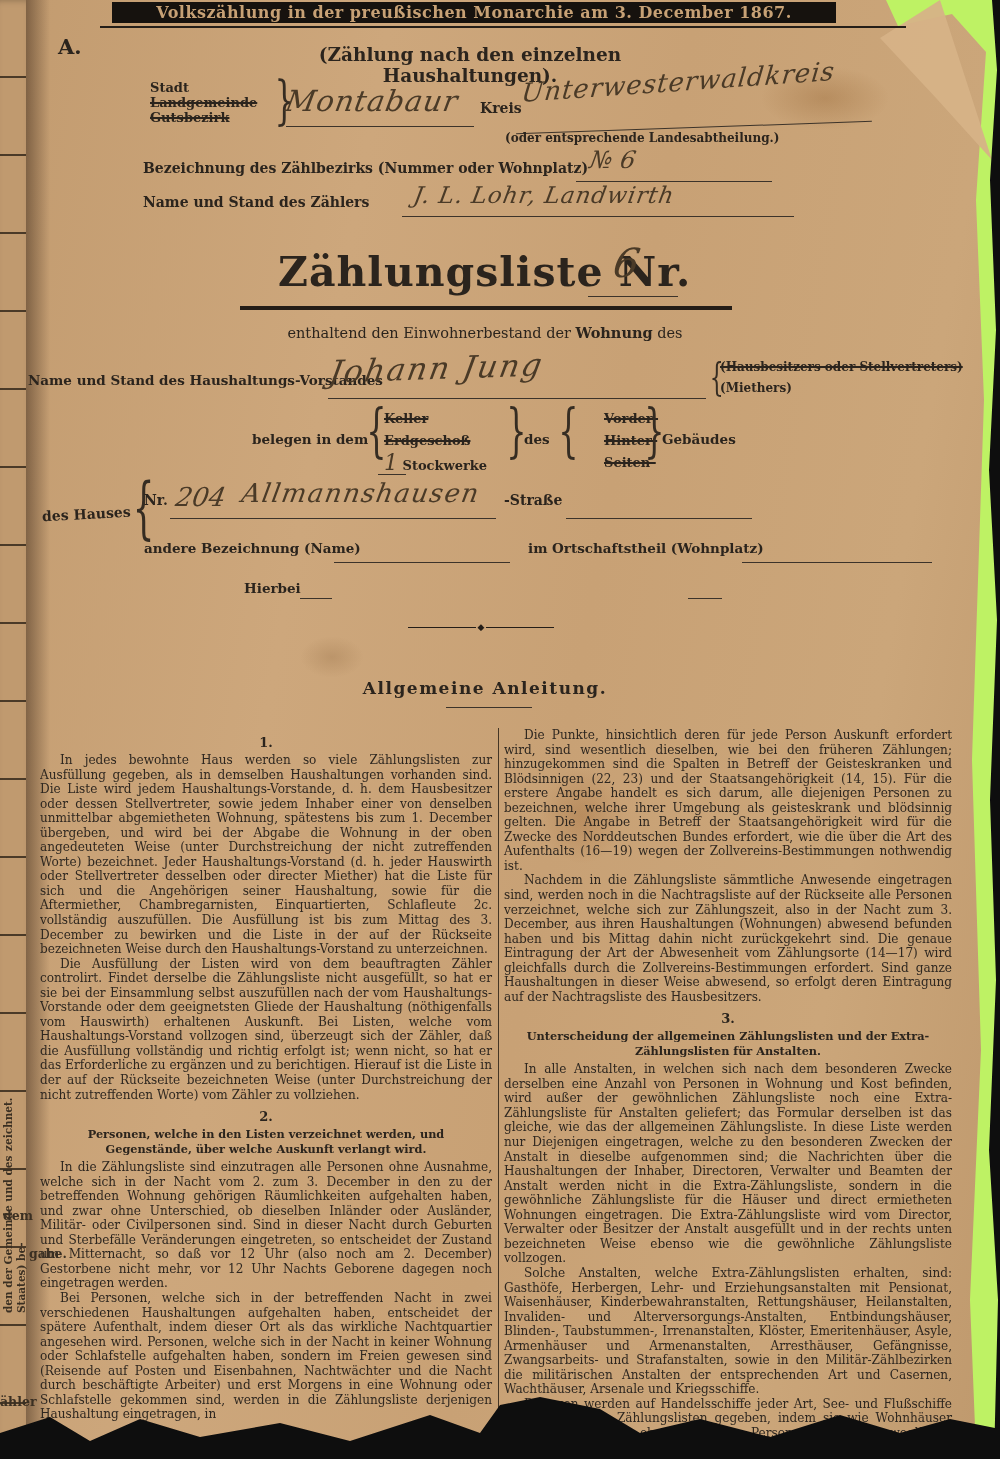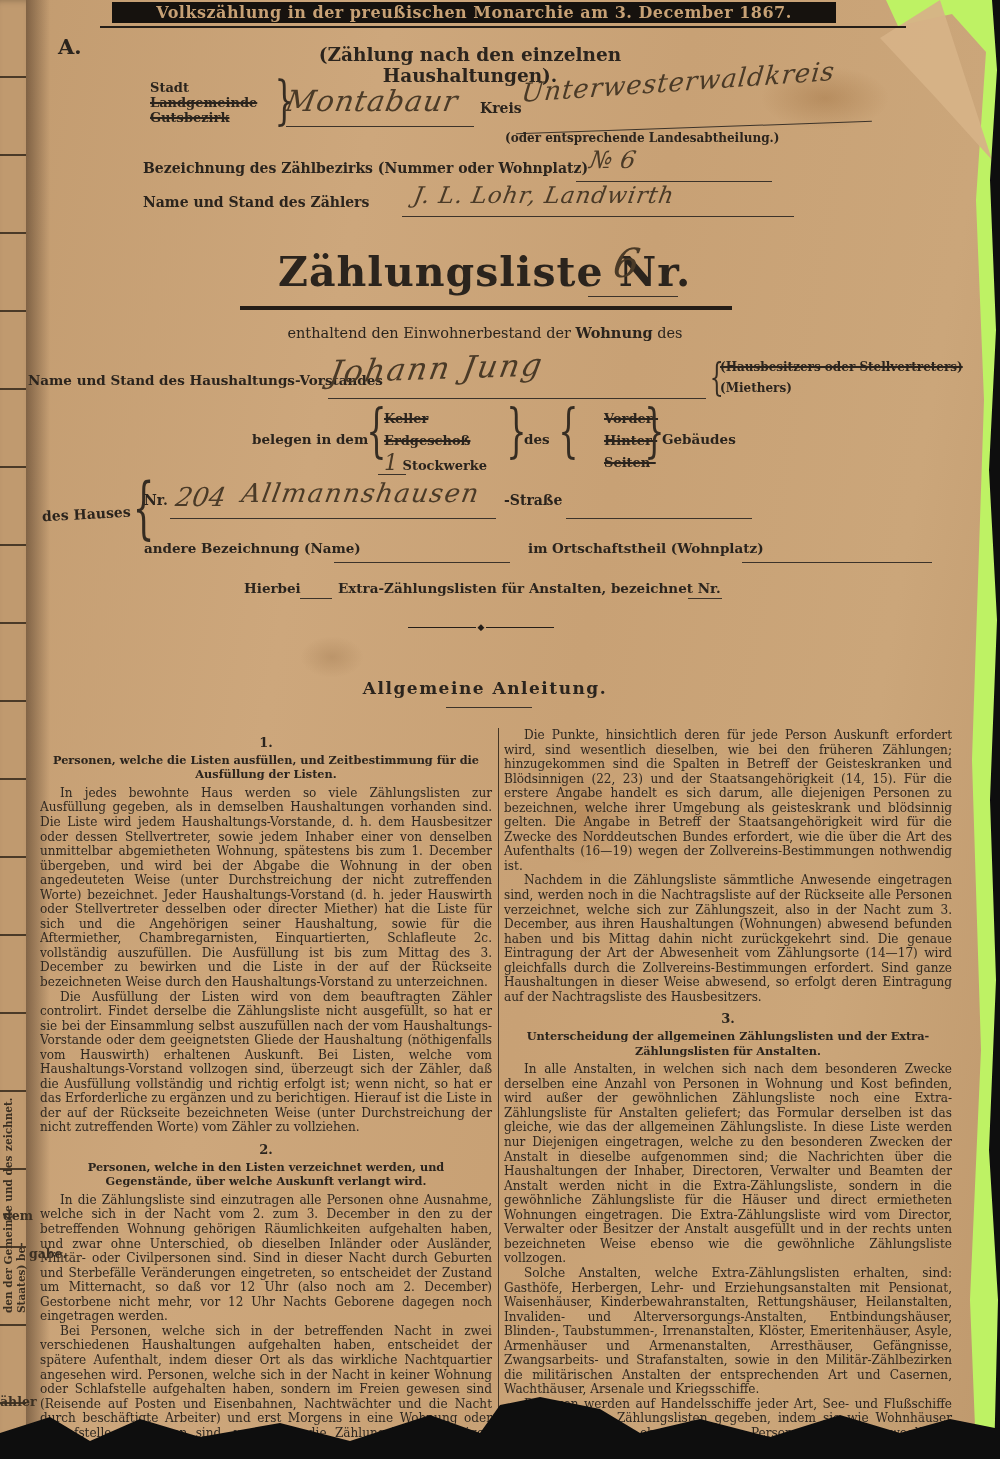--- a/index.html
+++ b/index.html
@@ -132,36 +132,34 @@
   <div class="fill-line" style="left:170px;top:518px;width:326px;"></div>
   <div class="abs printed" style="left:504px;top:492px;font-size:14px;">-Straße</div>
   <div class="fill-line" style="left:566px;top:518px;width:186px;"></div>
   <div class="abs printed" style="left:144px;top:540px;font-size:13.5px;">andere Bezeichnung (Name)</div>
   <div class="fill-line" style="left:334px;top:562px;width:176px;"></div>
   <div class="abs printed" style="left:528px;top:540px;font-size:13.5px;">im Ortschaftstheil (Wohnplatz)</div>
   <div class="fill-line" style="left:742px;top:562px;width:190px;"></div>
 
   <div class="abs printed" style="left:244px;top:580px;font-size:13.5px;">Hierbei</div>
   <div class="fill-line" style="left:300px;top:598px;width:32px;"></div>
-  <div class="abs printed" style="left:338px;top:580px;font-size:13.5px;">Extra-Zählungslisten für Anstalten, bezeichnet Nr.</div>
   <div class="fill-line" style="left:688px;top:598px;width:34px;"></div>
 
   <div class="divider" style="left:408px;top:622px;width:146px;">
     <span class="dline"></span>
       <span class="dmark">◆</span>
       <span class="dline"></span>
   </div>
 
   <div class="abs printed" style="left:320px;top:678px;width:330px;text-align:center;font-size:17px;letter-spacing:1.5px;">Allgemeine Anleitung.</div>
   <div class="fill-line" style="left:446px;top:707px;width:86px;border-bottom:1px solid #3c332a;"></div>
 
   <div class="cols">
     <div class="col">
       <div class="sec-num">1.</div>
-      <div class="sec-head">Personen, welche die Listen ausfüllen, und Zeitbestimmung für die Ausfüllung der Listen.</div>
       <p>In jedes bewohnte Haus werden so viele Zählungslisten zur Ausfüllung gegeben, als in demselben Haushaltungen vorhanden sind. Die Liste wird jedem Haushaltungs-Vorstande, d. h. dem Hausbesitzer oder dessen Stellvertreter, sowie jedem Inhaber einer von denselben unmittelbar abgemietheten Wohnung, spätestens bis zum 1. December übergeben, und wird bei der Abgabe die Wohnung in der oben angedeuteten Weise (unter Durchstreichung der nicht zutreffenden Worte) bezeichnet. Jeder Haushaltungs-Vorstand (d. h. jeder Hauswirth oder Stellvertreter desselben oder directer Miether) hat die Liste für sich und die Angehörigen seiner Haushaltung, sowie für die Aftermiether, Chambregarnisten, Einquartierten, Schlafleute 2c. vollständig auszufüllen. Die Ausfüllung ist bis zum Mittag des 3. December zu bewirken und die Liste in der auf der Rückseite bezeichneten Weise durch den Haushaltungs-Vorstand zu unterzeichnen.</p>
       <p>Die Ausfüllung der Listen wird von dem beauftragten Zähler controlirt. Findet derselbe die Zählungsliste nicht ausgefüllt, so hat er sie bei der Einsammlung selbst auszufüllen nach der vom Haushaltungs-Vorstande oder dem geeignetsten Gliede der Haushaltung (nöthigenfalls vom Hauswirth) erhaltenen Auskunft. Bei Listen, welche vom Haushaltungs-Vorstand vollzogen sind, überzeugt sich der Zähler, daß die Ausfüllung vollständig und richtig erfolgt ist; wenn nicht, so hat er das Erforderliche zu ergänzen und zu berichtigen. Hierauf ist die Liste in der auf der Rückseite bezeichneten Weise (unter Durchstreichung der nicht zutreffenden Worte) vom Zähler zu vollziehen.</p>
       <div class="sec-num">2.</div>
       <div class="sec-head">Personen, welche in den Listen verzeichnet werden, und Gegenstände, über welche Auskunft verlangt wird.</div>
       <p>In die Zählungsliste sind einzutragen alle Personen ohne Ausnahme, welche sich in der Nacht vom 2. zum 3. December in den zu der betreffenden Wohnung gehörigen Räumlichkeiten aufgehalten haben, und zwar ohne Unterschied, ob dieselben Inländer oder Ausländer, Militär- oder Civilpersonen sind. Sind in dieser Nacht durch Geburten und Sterbefälle Veränderungen eingetreten, so entscheidet der Zustand um Mitternacht, so daß vor 12 Uhr (also noch am 2. December) Gestorbene nicht mehr, vor 12 Uhr Nachts Geborene dagegen noch eingetragen werden.</p>
       <p>Bei Personen, welche sich in der betreffenden Nacht in zwei verschiedenen Haushaltungen aufgehalten haben, entscheidet der spätere Aufenthalt, indem dieser Ort als das wirkliche Nachtquartier angesehen wird. Personen, welche sich in der Nacht in keiner Wohnung oder Schlafstelle aufgehalten haben, sondern im Freien gewesen sind (Reisende auf Posten und Eisenbahnen, Nachtwächter und die Nacht durch beschäftigte Arbeiter) und erst Morgens in eine Wohnung oder Schlafstelle gekommen sind, werden in die Zählungsliste derjenigen Haushaltung eingetragen, in</p>
     </div>
     <div class="col-div"></div>
     <div class="col right">
       <p>Die Punkte, hinsichtlich deren für jede Person Auskunft erfordert wird, sind wesentlich dieselben, wie bei den früheren Zählungen; hinzugekommen sind die Spalten in Betreff der Geisteskranken und Blödsinnigen (22, 23) und der Staatsangehörigkeit (14, 15). Für die erstere Angabe handelt es sich darum, alle diejenigen Personen zu bezeichnen, welche ihrer Umgebung als geisteskrank und blödsinnig gelten. Die Angabe in Betreff der Staatsangehörigkeit wird für die Zwecke des Norddeutschen Bundes erfordert, wie die über die Art des Aufenthalts (16—19) wegen der Zollvereins-Bestimmungen nothwendig ist.</p>

